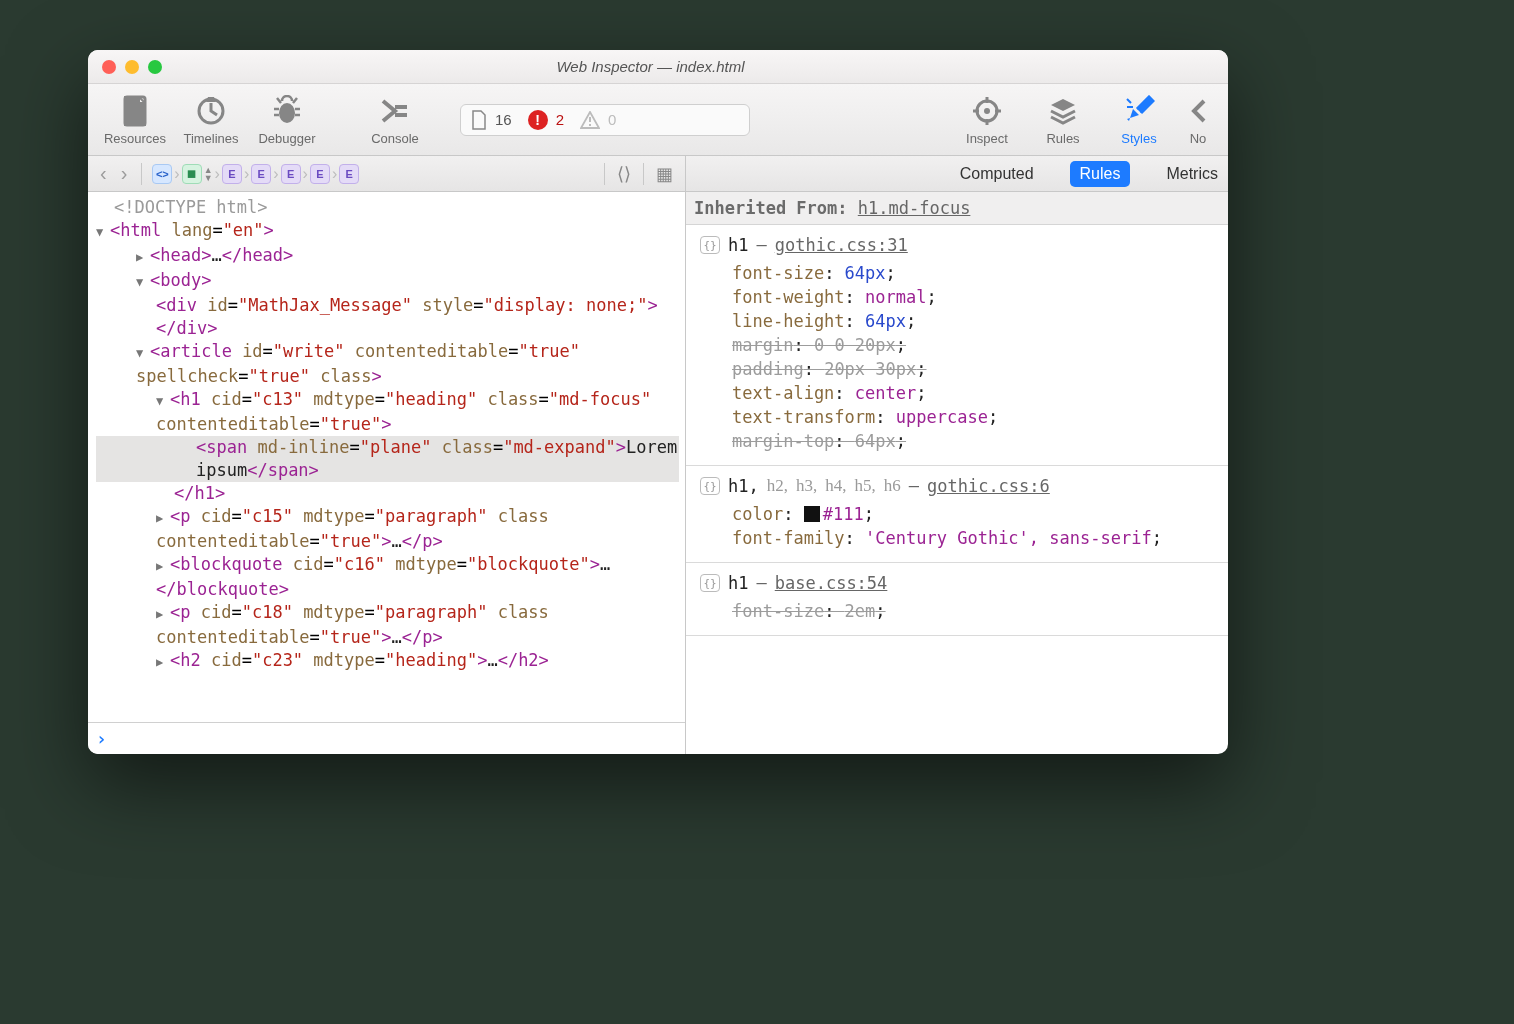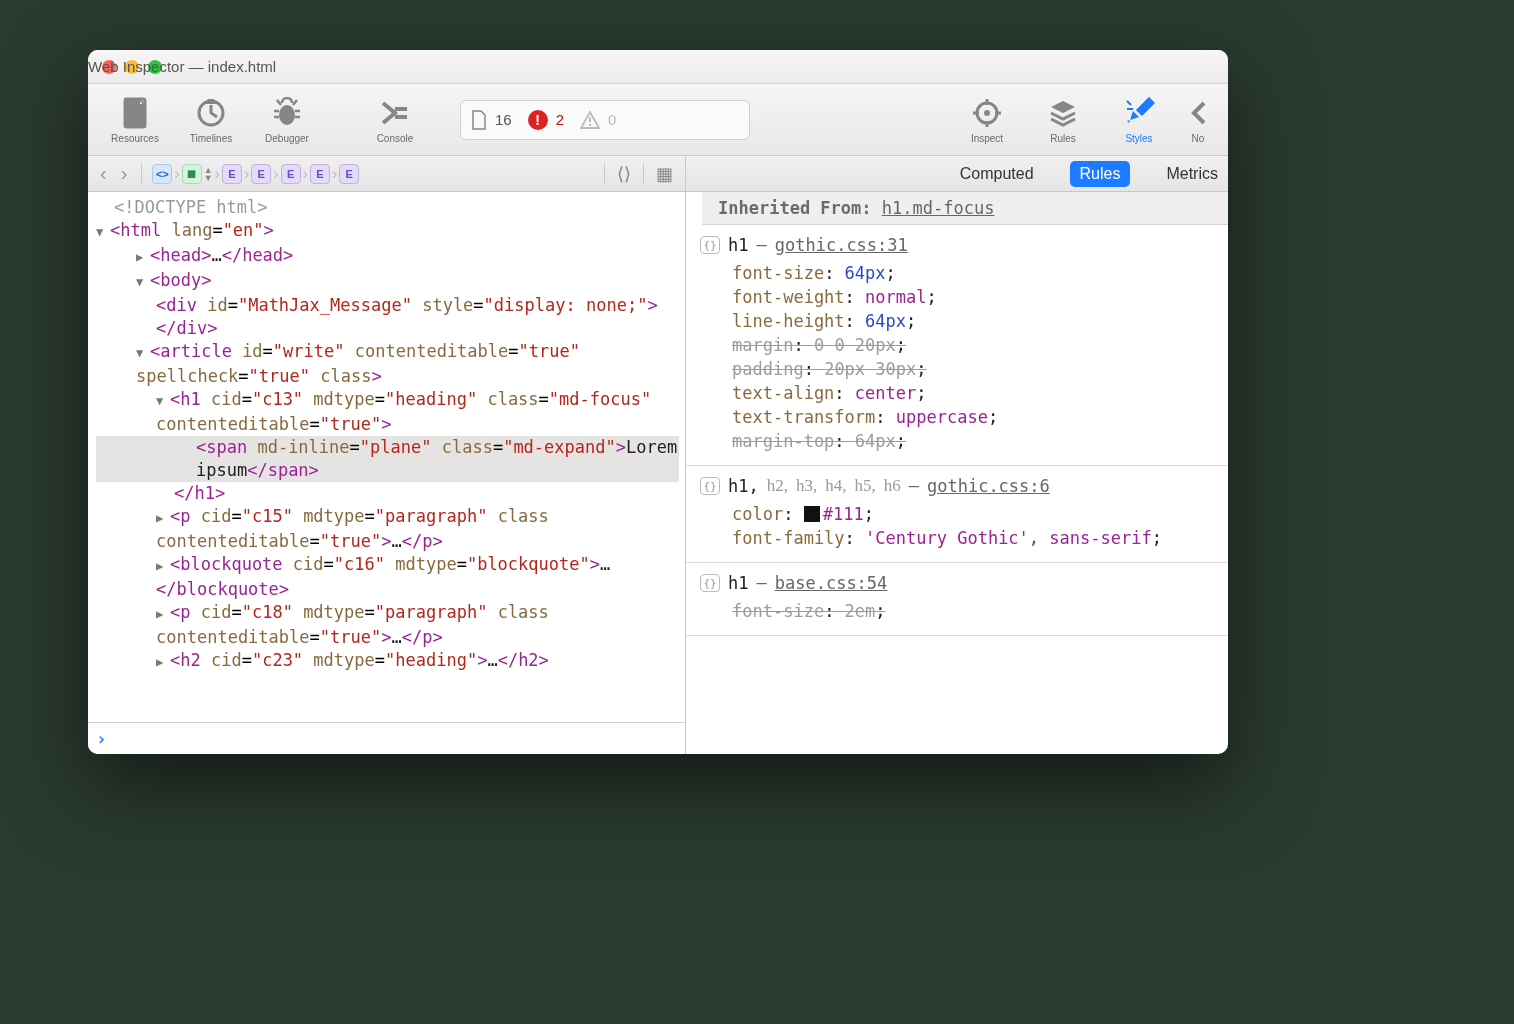--- a/index.html
+++ b/index.html
@@ -25,35 +25,35 @@
     height: 34px;
     background: linear-gradient(#f8f6f6,#eceaea);
     border-bottom: 1px solid #d6d4d4;
     display: flex;
     align-items: center;
     position: relative;
   }
   .traffic { display:flex; gap:9px; padding-left:14px; }
   .dot { width:14px; height:14px; border-radius:50%; }
   .red { background:#ff5f57; } .yellow { background:#febc2e; } .green { background:#28c840; }
-  .title { position:absolute; left:0; right:15px; text-align:left; font-size:15px; color:#555; pointer-events:none;}
+  .title { position:absolute; left:0; right:15px; text-align:center; font-size:15px; color:#555; pointer-events:none;font-style:italic;}
   .toolbar {
     height: 72px;
     background: linear-gradient(#f6f5f5,#e9e8e8);
     border-bottom: 1px solid #c8c8c8;
     display:flex; align-items:center;
     padding: 0 12px;
     gap: 6px;
   }
   .tb-item { display:flex; flex-direction:column; align-items:center; gap:2px; min-width:70px; cursor:pointer;}
   .tb-item .ic { width:36px; height:36px; display:flex; align-items:center; justify-content:center; }
-  .tb-item .lbl { font-size:10px; color:#6a6a6a;text-align:center; }
+  .tb-item .lbl { font-size:13px; color:#6a6a6a;text-align:center; }
   .tb-gap { flex: 0 0 26px; }
   .status-pill {
-    height:40px; border:1px solid #cfcfcf; border-radius:6px; background:#fafafa;
+    height:32px; border:1px solid #cfcfcf; border-radius:6px; background:#fafafa;
     display:flex; align-items:center; padding:0 10px; gap:16px; min-width:290px;
   }
   .status-seg { display:flex; align-items:center; gap:8px; font-size:15px; color:#555; }
   .status-seg .badge-er { width:20px; height:20px; border-radius:50%; background:#d22; color:#fff; display:flex; align-items:center; justify-content:center; font-size:14px; font-weight:bold;}
   .tb-flex { flex:1; }
   .tb-styles .ic svg path, .tb-styles .ic svg rect { fill:#1d7bff; }
 
   .subbar {
     height: 36px;
     background: linear-gradient(#f1f0f0,#e6e5e5);
@@ -92,21 +92,21 @@
   .console-bar {
     position:absolute; left:0; right:0; bottom:0; height:32px;
     border-top:1px solid #d0d0d0; background:#fff;
     display:flex; align-items:center; padding:0 8px;
   }
   .console-bar .prompt { color:#1d7bff; font-weight:bold; font-size:18px; }
 
   .styles-pane { flex:1; overflow:hidden; font-family: Menlo, Consolas, monospace;}
   .inh-header {
     background:#f0efef; border-bottom:1px solid #d5d5d5;
-    padding:6px 16px; font-size:17px; color:#6b6b6b;margin-left:16px;
+    padding:6px 8px; font-size:17px; color:#6b6b6b;
   }
   .inh-header b { color:#6b6b6b; }
   .inh-header .link { color:#666; text-decoration:underline; }
   .rule-block { border-bottom:1px solid #dadada; padding:10px 14px 12px 14px; }
   .rule-selectors { font-size:17px; margin-bottom:6px; display:flex; align-items:center; gap:8px; flex-wrap:wrap;}
   .sel-active { color:#222; } .sel-inactive { color:#9a9a9a;font-family:Liberation Serif, serif; }
   .rule-src { color:#666; text-decoration:underline; }
   .rule-icon { width:20px; height:18px; border:1px solid #bbb; border-radius:4px; display:inline-flex;align-items:center;justify-content:center; color:#999; font-size:11px;}
   .decl { padding-left:32px; font-size:17px; line-height:24px; }
   .prop { color:#886a3d; }

